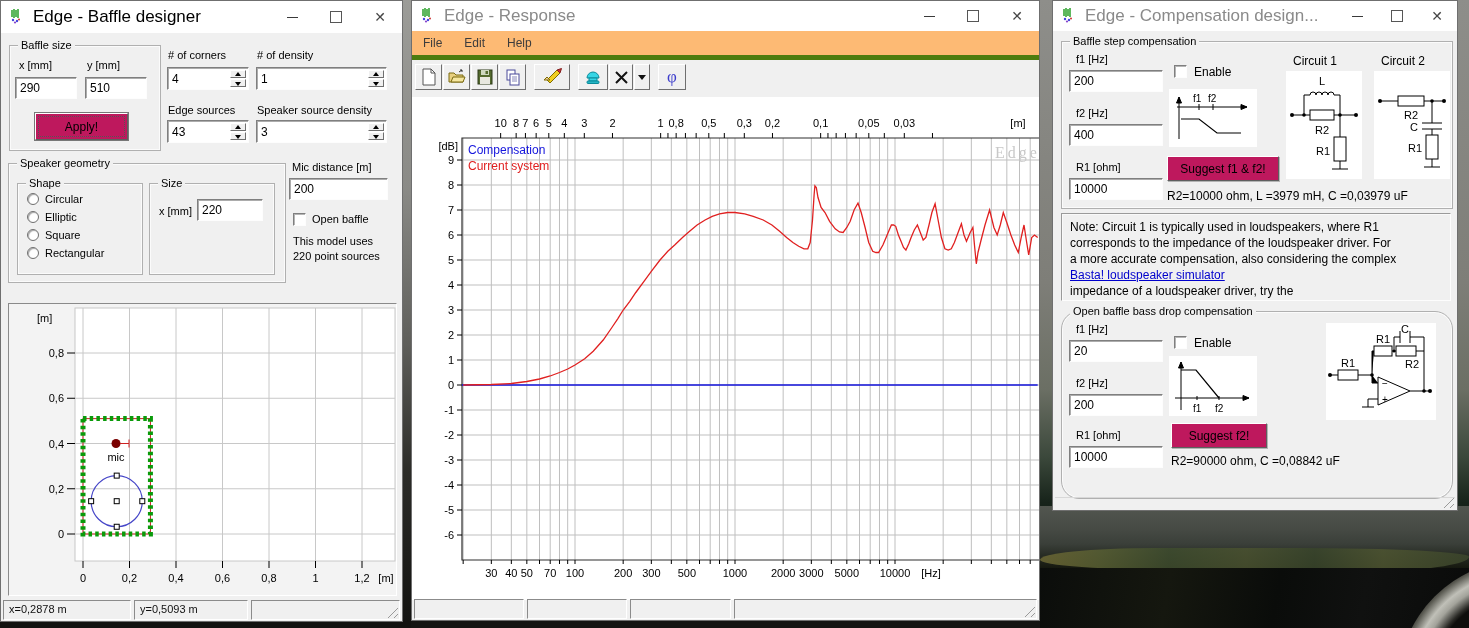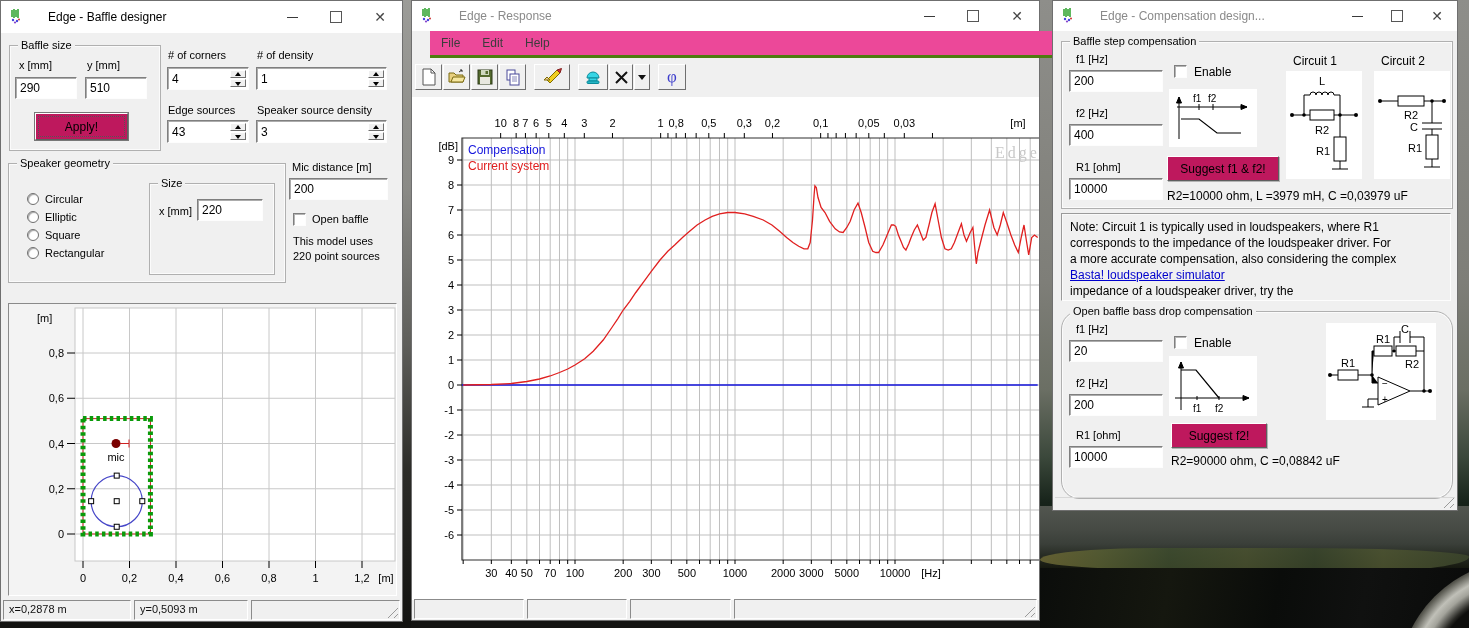--- a/index.html
+++ b/index.html
@@ -19,21 +19,21 @@
     background:linear-gradient(100deg,#0b0d0b 0%,#15170f 30%,#0a0c0a 55%,#101110 75%,#0a0b0a 100%);}
   #desk-wheel{left:1398px;top:560px;width:250px;height:250px;border-radius:50%;
     background:radial-gradient(circle at 50% 50%, #0e0e0c 0 52%, #2a2a26 54%, #a3a39b 60%, #c0c0b8 64%, #56564e 70%, #1b1b17 75%, #101010 80%);}
   #gap1{left:403px;top:0;width:8px;height:628px;
     background:linear-gradient(180deg,#9c9c98 0%,#8a8a86 30%,#5e5e5a 55%,#2c2c28 75%,#121210 100%);}
   #strip-bl{left:0;top:621px;width:411px;height:7px;background:#121210;}
 
   
   .win{position:absolute;background:#f0f0f0;border:1px solid #6f6f6f;box-sizing:border-box;}
   .tbar{display:flex;align-items:center;background:#ffffff;position:relative;}
-  .ttl{font-size:12px;margin-left:22px;white-space:nowrap;overflow:hidden;}
+  .ttl{font-size:17px;margin-left:7px;white-space:nowrap;overflow:hidden;}
   .ttl.inact{color:#8a8a8a;}
   .caps{margin-left:auto;display:flex;height:100%;align-items:center;}
   .cap{width:44px;height:100%;display:flex;align-items:center;justify-content:center;}
   .g-min{width:11px;height:1px;background:#3a3a3a;}
   .g-max{width:10px;height:10px;border:1px solid #565656;}
   .g-x{font-size:14px;color:#464646;line-height:1;}
   .appico{width:17px;height:16px;margin-left:8px;flex:0 0 auto;}
 
   .lbl{position:absolute;font-size:11px;color:#000;white-space:nowrap;}
   .fld{position:absolute;background:#fff;border:1px solid;border-color:#7f7f7f #fdfdfd #fdfdfd #7f7f7f;
@@ -162,20 +162,23 @@
     <div class="fld" style="left:255px;top:119px;width:131px;height:23px;">
       <span>3</span>
       <span class="spin">
           <b class="su"></b>
           <b class="sd"></b>
         </span>
     </div>
 
     <div class="grp" style="left:7px;top:162px;width:276px;height:118px;">
       <span class="glg">Speaker geometry</span>
+    </div>
+    <div class="grp" style="left:16px;top:182px;width:124px;height:90px;">
+      <span class="glg">Shape</span>
     </div>
     <span class="radio" style="left:26px;top:192px;"><span class="dot"></span></span>
     <span class="lbl" style="left:44px;top:192px;">Circular</span>
     <span class="radio" style="left:26px;top:210px;"></span>
     <span class="lbl" style="left:44px;top:210px;">Elliptic</span>
     <span class="radio" style="left:26px;top:228px;"></span>
     <span class="lbl" style="left:44px;top:228px;">Square</span>
     <span class="radio" style="left:26px;top:246px;"></span>
     <span class="lbl" style="left:44px;top:246px;">Rectangular</span>
 
@@ -274,21 +277,21 @@
             <span class="g-min"></span>
           </span>
         <span class="cap">
             <span class="g-max"></span>
           </span>
         <span class="cap">
             <span class="g-x">✕</span>
           </span>
       </span>
     </div>
-    <div class="menu" style="left:18px;top:30px;width:100%;border-bottom:3px solid #4d7c0f;background:#ec4899;">
+    <div class="menu" style="left:0;top:30px;width:100%;border-bottom:5px solid #4d7c0f;background:#fdba74;">
       <span class="mi">File</span>
       <span class="mi">Edit</span>
       <span class="mi">Help</span>
     </div>
     <div class="tbrow" style="left:3px;top:62px;height:28px;">
       <span class="tbtn">
         <svg width="16" height="18" viewBox="0 0 16 18">
           <path d="M2 1 H10 L14 5 V17 H2 Z" fill="#fff" stroke="#555"></path>
             <path d="M10 1 L10 5 H14" fill="none" stroke="#555"></path>
         </svg>

